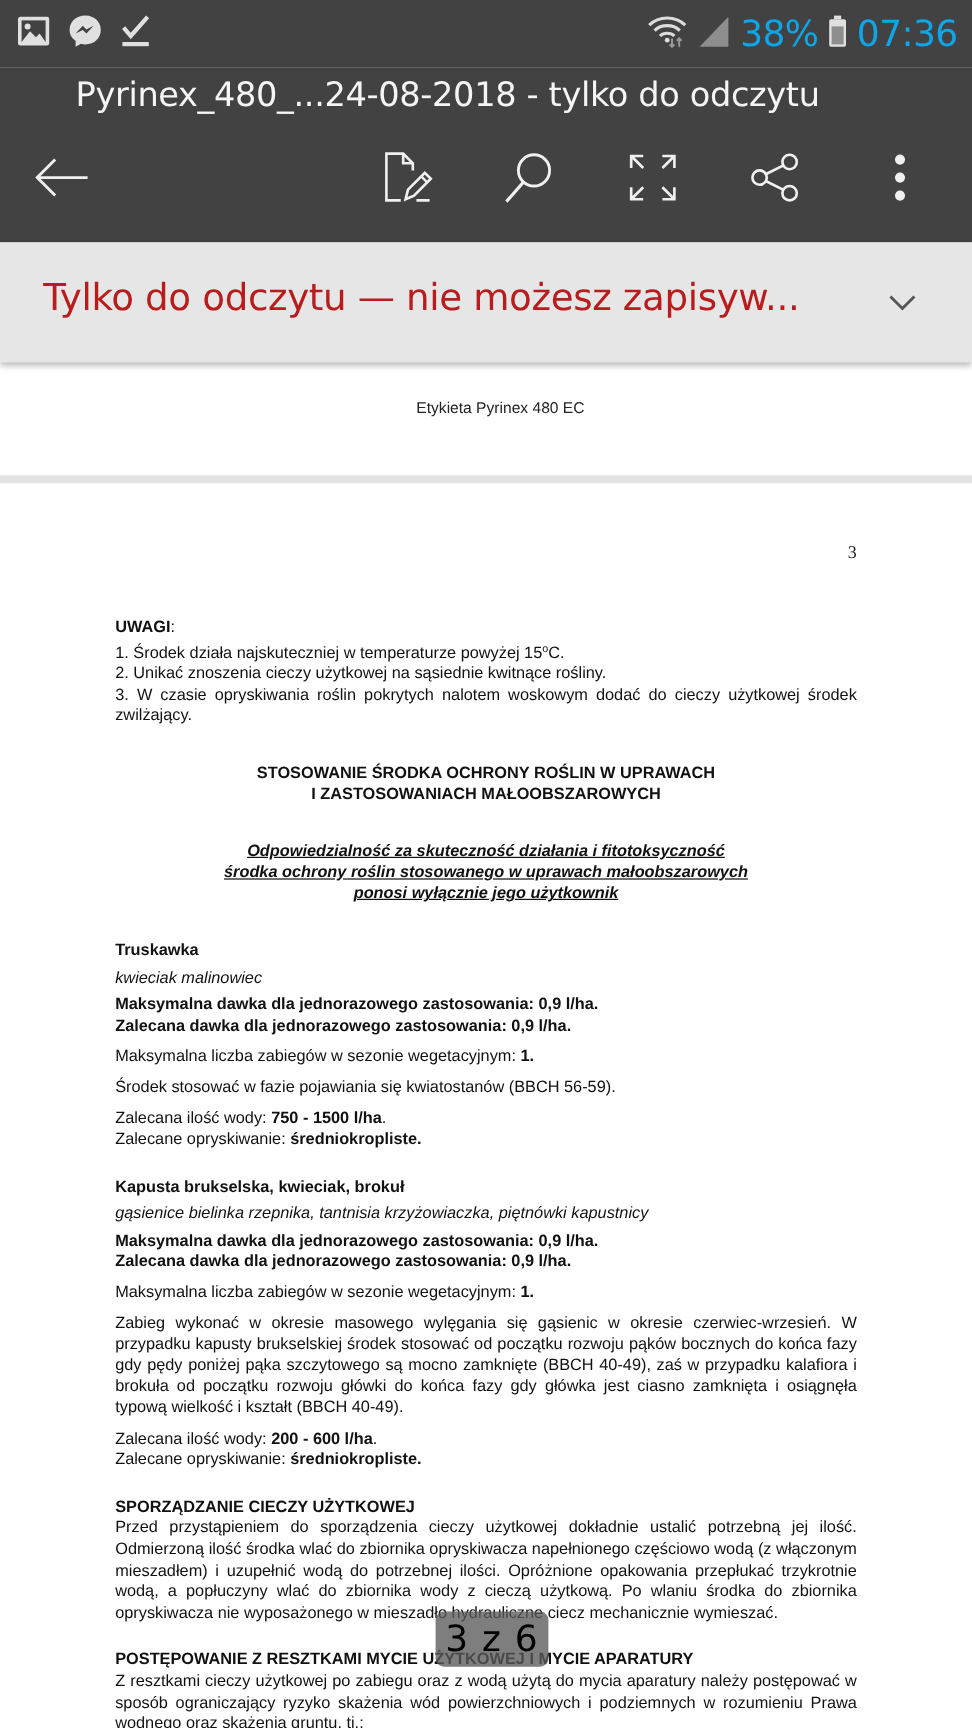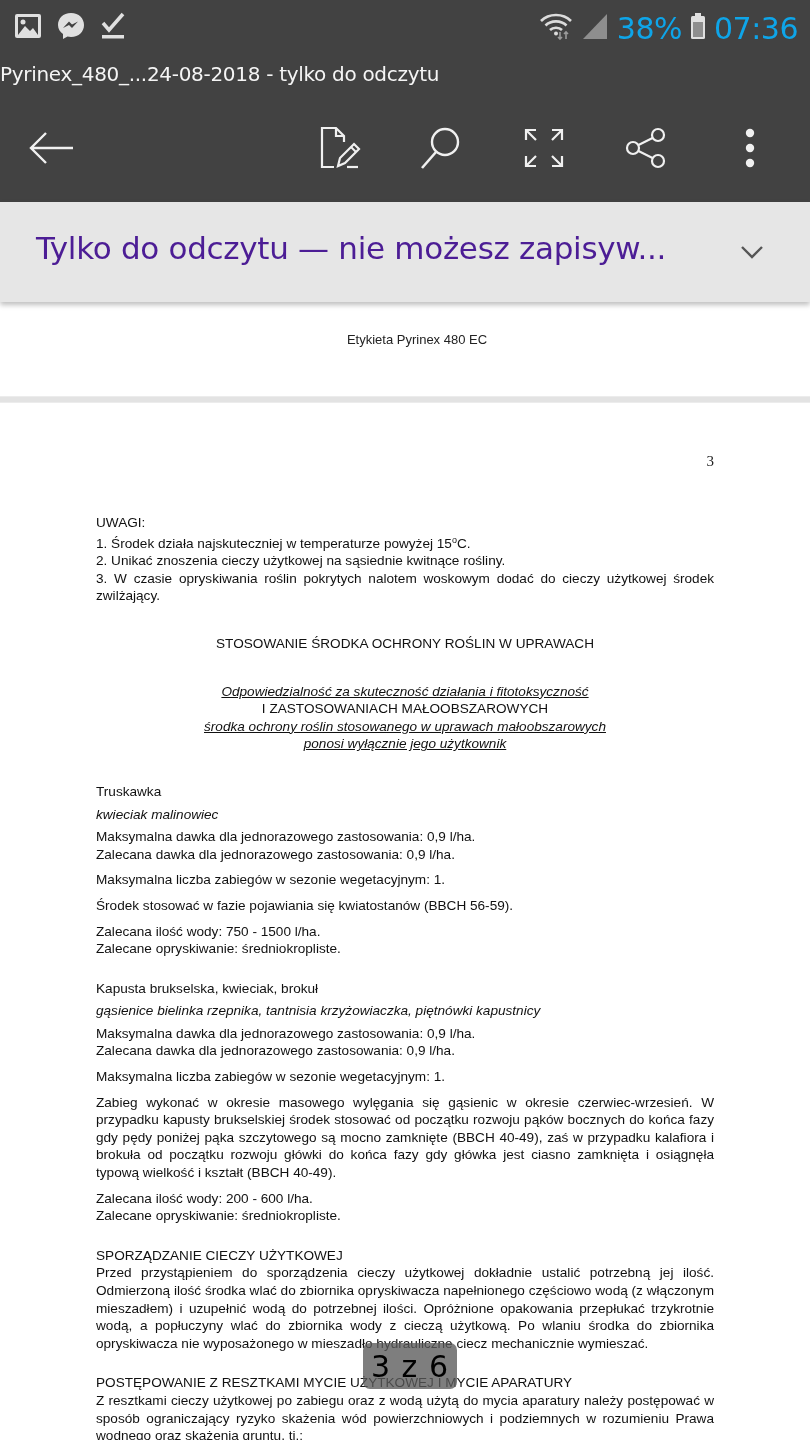--- a/index.html
+++ b/index.html
@@ -8,43 +8,43 @@
 
   
   .status-bar { position: absolute; left: 0; top: 0; width: 810px; height: 56px; background: #424242;
     display: flex; align-items: center; justify-content: space-between; padding: 0 12px 0 14px; color: #e6e6e6; }
   .status-left, .status-right { display: flex; align-items: center; gap: 14px; }
   .status-right { gap: 8px; }
   .status-text { font-family: "DejaVu Sans", sans-serif; font-size: 30px; color: #0ea5e9; letter-spacing: -0.5px; }
 
   
   .app-bar { position: absolute; left: 0; top: 56px; width: 810px; height: 146px; background: #424242; color: #fff; }
-  .doc-title { position: absolute; left: 0; width: 746px; top: 6px; 
-    font-family: "DejaVu Sans", sans-serif; font-size: 20px; color: #f5f5f5; letter-spacing: -0.3px; }
+  .doc-title { position: absolute; left: 0; width: 746px; top: 6px; text-align: center;
+    font-family: "DejaVu Sans", sans-serif; font-size: 28px; color: #f5f5f5; letter-spacing: -0.3px; }
   .toolbar-btn { position: absolute; top: 66px; width: 56px; height: 56px; display: flex; align-items: center; justify-content: center; cursor: pointer; }
 
   
   .banner { position: absolute; left: 0; top: 202px; width: 810px; height: 100px; background: #e6e6e6;
     box-shadow: 0 3px 5px rgba(0,0,0,0.25); z-index: 5; display: flex; align-items: center; }
   .banner-text { position: absolute; left: 36px; top: 28px; font-family: "DejaVu Sans", sans-serif;
-    font-size: 31px; color: #4c1d95; letter-spacing: -0.3px; }
+    font-size: 31px; color: #b91c1c; letter-spacing: -0.3px; }
   .banner-chevron { position: absolute; right: 40px; top: 32px; width: 36px; height: 36px; cursor: pointer; }
 
   
   .viewport { position: absolute; left: 0; top: 302px; width: 810px; height: 1138px; background: #fff; overflow: hidden; }
   .prev-page { position: absolute; left: 12px; top: 0; width: 810px; height: 94px; background: #fff; }
   .prev-footer { position: absolute; left: 0; width: 810px; top: 30px; text-align: center; font-size: 13px; color: #222; }
   .page-gap { position: absolute; left: 0; top: 94px; width: 810px; height: 7px; background: #e3e3e3; border-top: 1px solid #ececec; border-bottom: 1px solid #ececec; }
   .page { position: absolute; left: 0; top: 101px; width: 810px; height: 1100px; background: #fff; }
 
   .page-number { position: absolute; right: 96px; top: 50px; font-family: "Liberation Serif", serif; font-size: 15px; color: #222; }
   .content { position: absolute; left: 96px; top: 111px; width: 618px; font-size: 13.6px; line-height: 17.6px; color: #111; }
   .content p { margin: 0; }
   .justify { text-align: justify; }
-  .b { font-weight: normal; }
+  .b { font-weight: bold; }
   .i { font-style: italic; }
   .center { text-align: center; }
   .u { text-decoration: underline; }
   .gap4 { margin-top: 5px !important; }
   .gap8 { margin-top: 8px !important; }
   .gap20 { margin-top: 22px !important; }
   .gap30 { margin-top: 30px !important; }
   .sup { font-size: 9px; vertical-align: 5px; }
 
   
@@ -186,23 +186,23 @@
     <div class="page-number">3</div>
 
     <div class="content">
 
       <p><span class="b">UWAGI</span><span>:</span></p>
       <p><span>1. Środek działa najskuteczniej w temperaturze powyżej 15</span><span class="sup">o</span><span>C.</span></p>
       <p>2. Unikać znoszenia cieczy użytkowej na sąsiednie kwitnące rośliny.</p>
       <p class="justify">3. W czasie opryskiwania roślin pokrytych nalotem woskowym dodać do cieczy użytkowej środek zwilżający.</p>
 
       <p class="b center gap30">STOSOWANIE ŚRODKA OCHRONY ROŚLIN W UPRAWACH</p>
+      <p class="b center">I ZASTOSOWANIACH MAŁOOBSZAROWYCH</p>
+
       <p class="b i u center gap30">Odpowiedzialność za skuteczność działania i fitotoksyczność</p>
-
-      <p class="b center">I ZASTOSOWANIACH MAŁOOBSZAROWYCH</p>
       <p class="b i u center">środka ochrony roślin stosowanego w uprawach małoobszarowych</p>
       <p class="b i u center">ponosi wyłącznie jego użytkownik</p>
 
       <div>
         <p class="b gap30">Truskawka</p>
         <p class="i gap4">kwieciak malinowiec</p>
         <p class="b gap4">Maksymalna dawka dla jednorazowego zastosowania: 0,9 l/ha.</p>
         <p class="b">Zalecana dawka dla jednorazowego zastosowania: 0,9 l/ha.</p>
         <p class="gap8"><span>Maksymalna liczba zabiegów w sezonie wegetacyjnym: </span><span class="b">1.</span></p>
         <p class="gap8">Środek stosować w fazie pojawiania się kwiatostanów (BBCH 56-59).</p>

